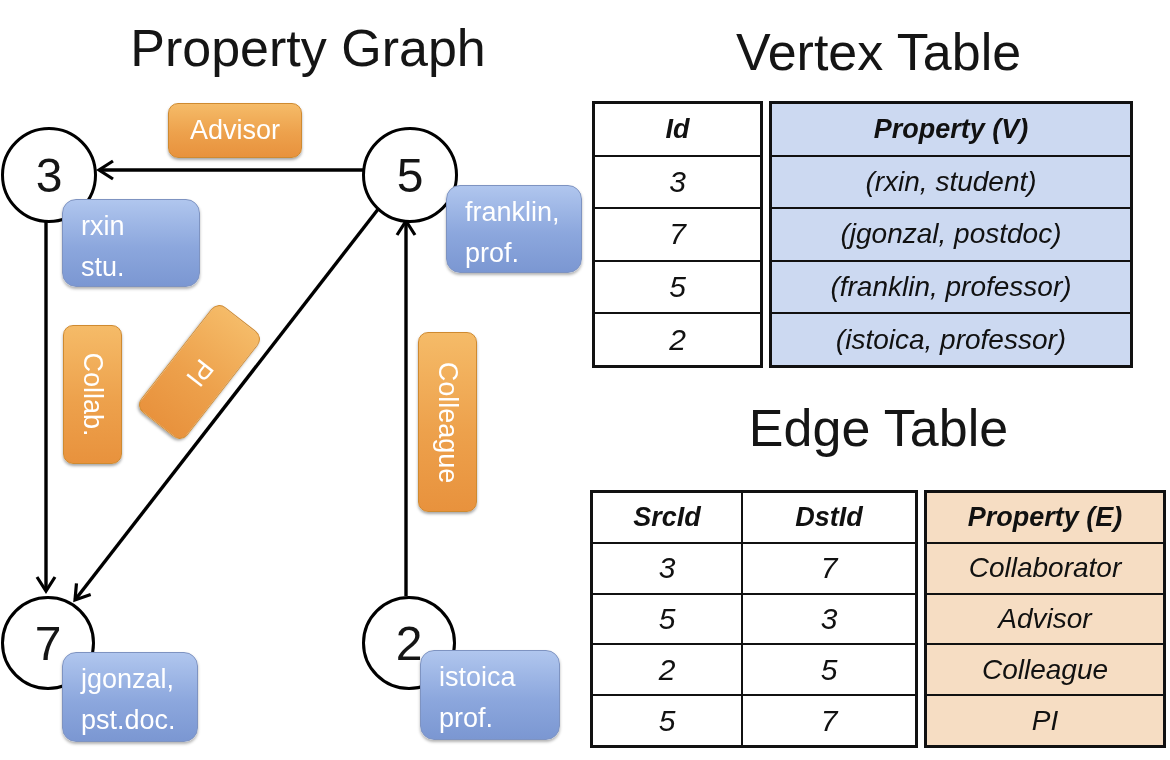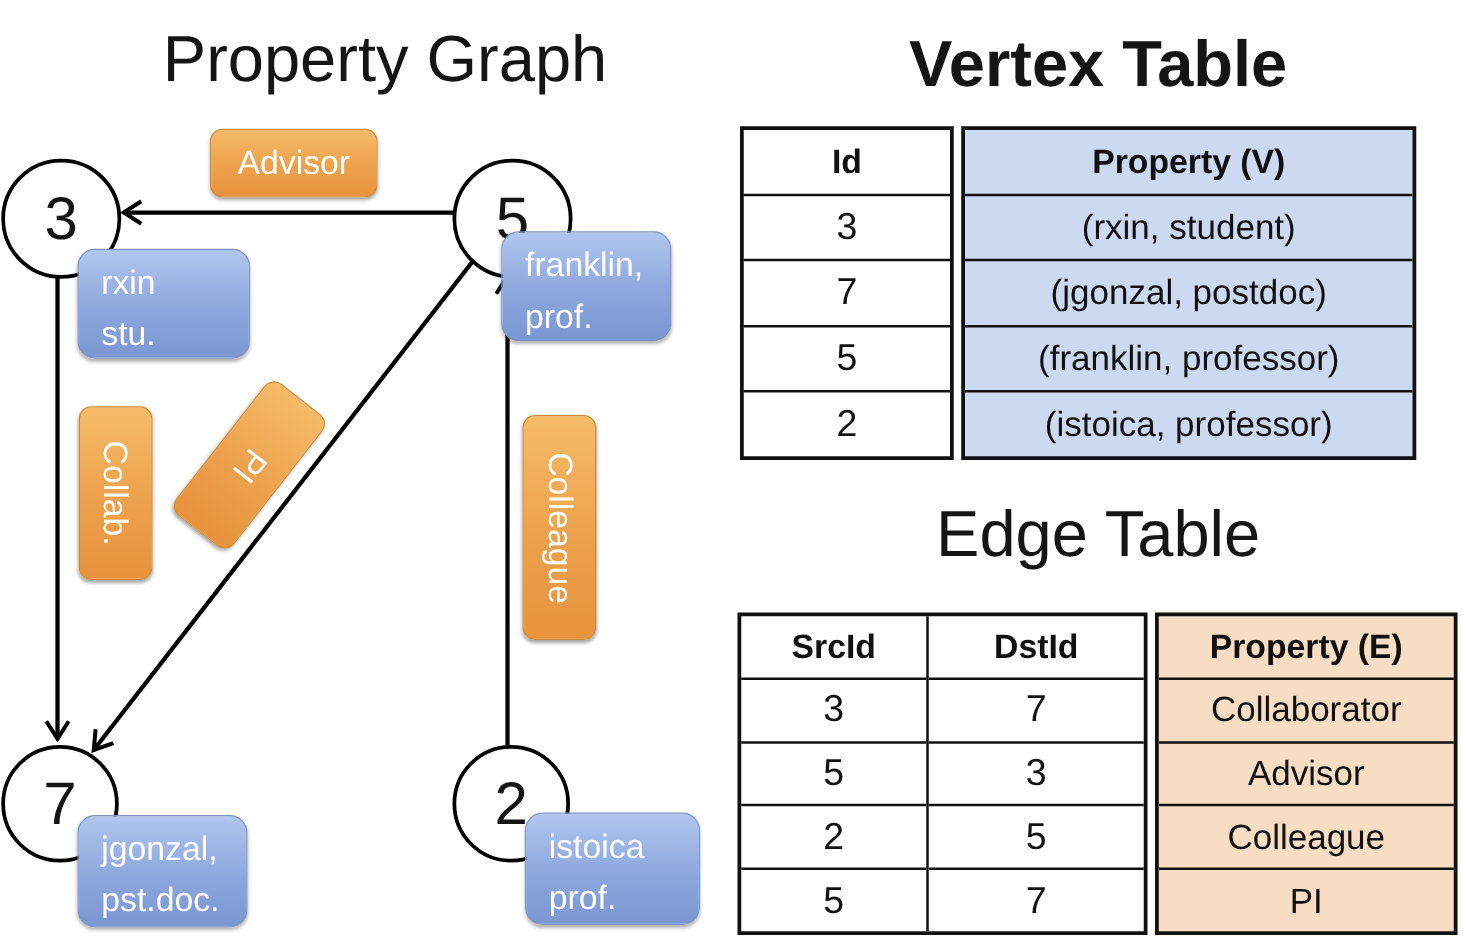--- a/index.html
+++ b/index.html
@@ -26,21 +26,21 @@
   .vlabel{position:absolute;border-radius:14px;z-index:3;
           background:linear-gradient(180deg,#b0c6ee 0%,#8ca7dd 55%,#7b97d2 100%);
           border:1px solid #7e93c1;box-shadow:0 2px 3px rgba(0,0,0,.30);
           color:#fff;font-size:27px;line-height:1.5;padding:6px 6px 0 18px;
           box-sizing:border-box;}
 
   
   .tblbox{position:absolute;border:3px solid #111;box-sizing:border-box;
           display:flex;flex-direction:column;}
   .trow{flex:1;display:flex;align-items:center;justify-content:center;
-        border-top:2px solid #111;font-size:30px;}
+        border-top:2px solid #111;font-size:30px;font-style:italic;}
   .trow:first-child{border-top:none;}
   .thead{font-weight:bold;font-size:27px;}
   .cols{flex-direction:row;}
   .tcol{flex:1;display:flex;flex-direction:column;}
   .tcol + .tcol{border-left:2px solid #111;justify-content:center;}
 </style>
 </head>
 <body>
 
 <div id="page">
@@ -82,34 +82,34 @@
     <span class="vtext">PI</span>
   </div>
   <div class="elabel" style="left:418px;top:332px;width:57px;height:178px;">
     <span class="vtext">Colleague</span>
   </div>
 
   <div class="vlabel" style="left:62px;top:199px;width:138px;height:88px;">
     <div>rxin</div>
     <div>stu.</div>
   </div>
-  <div class="vlabel" style="left:401px;top:185px;width:136px;height:88px;">
+  <div class="vlabel" style="left:446px;top:185px;width:136px;height:88px;">
     <div>franklin,</div>
     <div>prof.</div>
   </div>
   <div class="vlabel" style="left:62px;top:652px;width:136px;height:90px;">
     <div>jgonzal,</div>
     <div>pst.doc.</div>
   </div>
   <div class="vlabel" style="left:420px;top:650px;width:140px;height:90px;">
     <div>istoica</div>
     <div>prof.</div>
   </div>
 
-  <div class="big-title" style="left:592px;top:22px;width:573px;font-weight:bold;">Vertex Table</div>
+  <div class="big-title" style="left:592px;top:22px;width:573px;">Vertex Table</div>
 
   <div class="tblbox" style="left:592px;top:101px;width:171px;height:267px;background:#fff;">
     <div class="trow thead">Id</div>
     <div class="trow">3</div>
     <div class="trow">7</div>
     <div class="trow">5</div>
     <div class="trow">2</div>
   </div>
 
   <div class="tblbox" style="left:769px;top:101px;width:364px;height:267px;background:#ccd9f1;">

